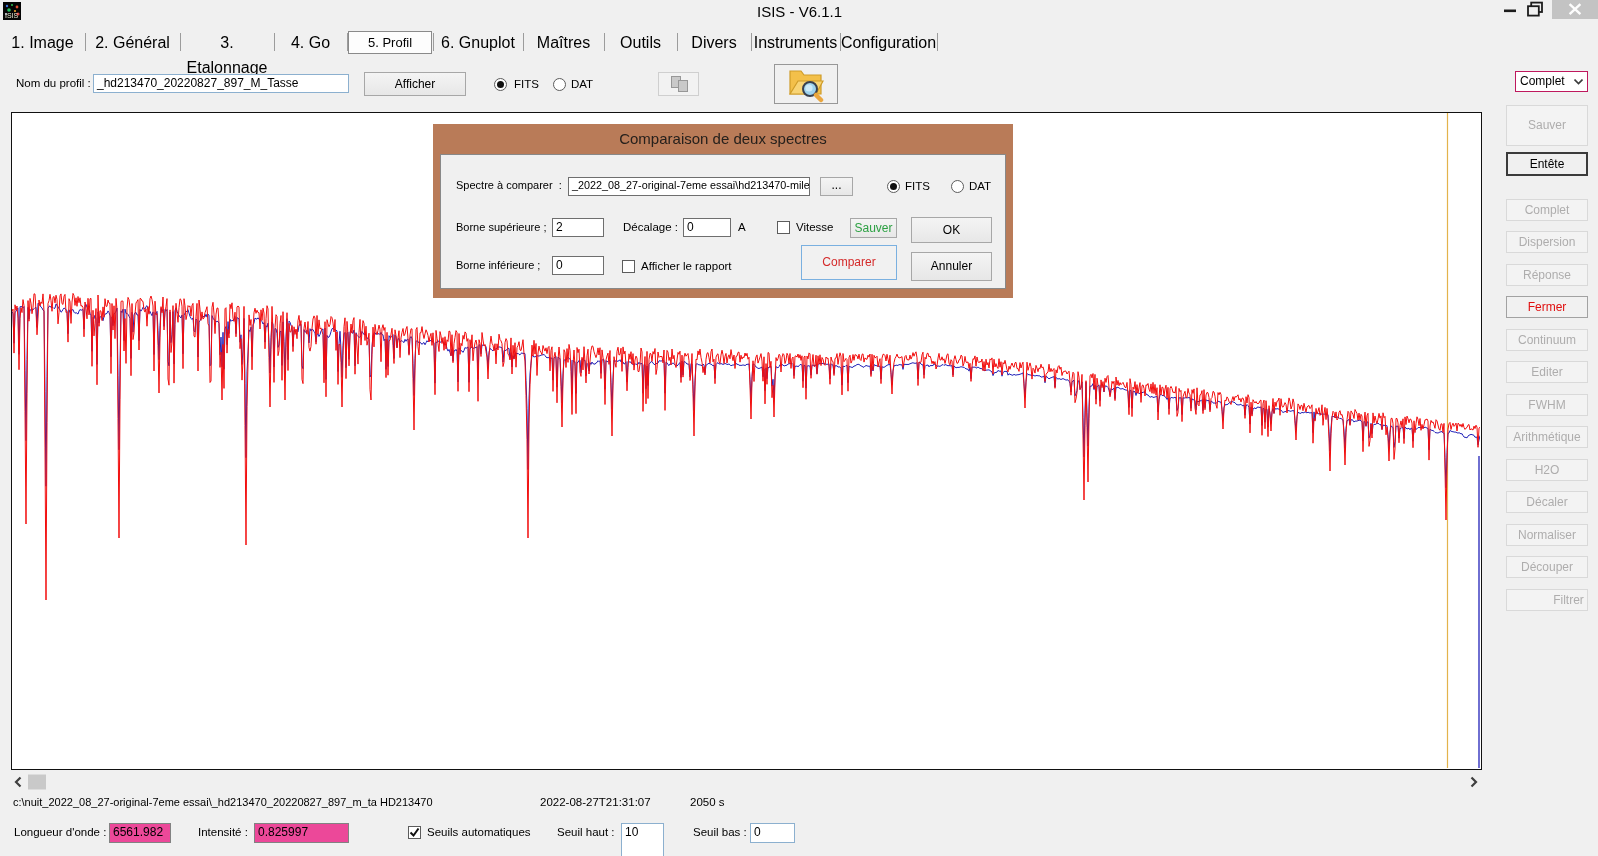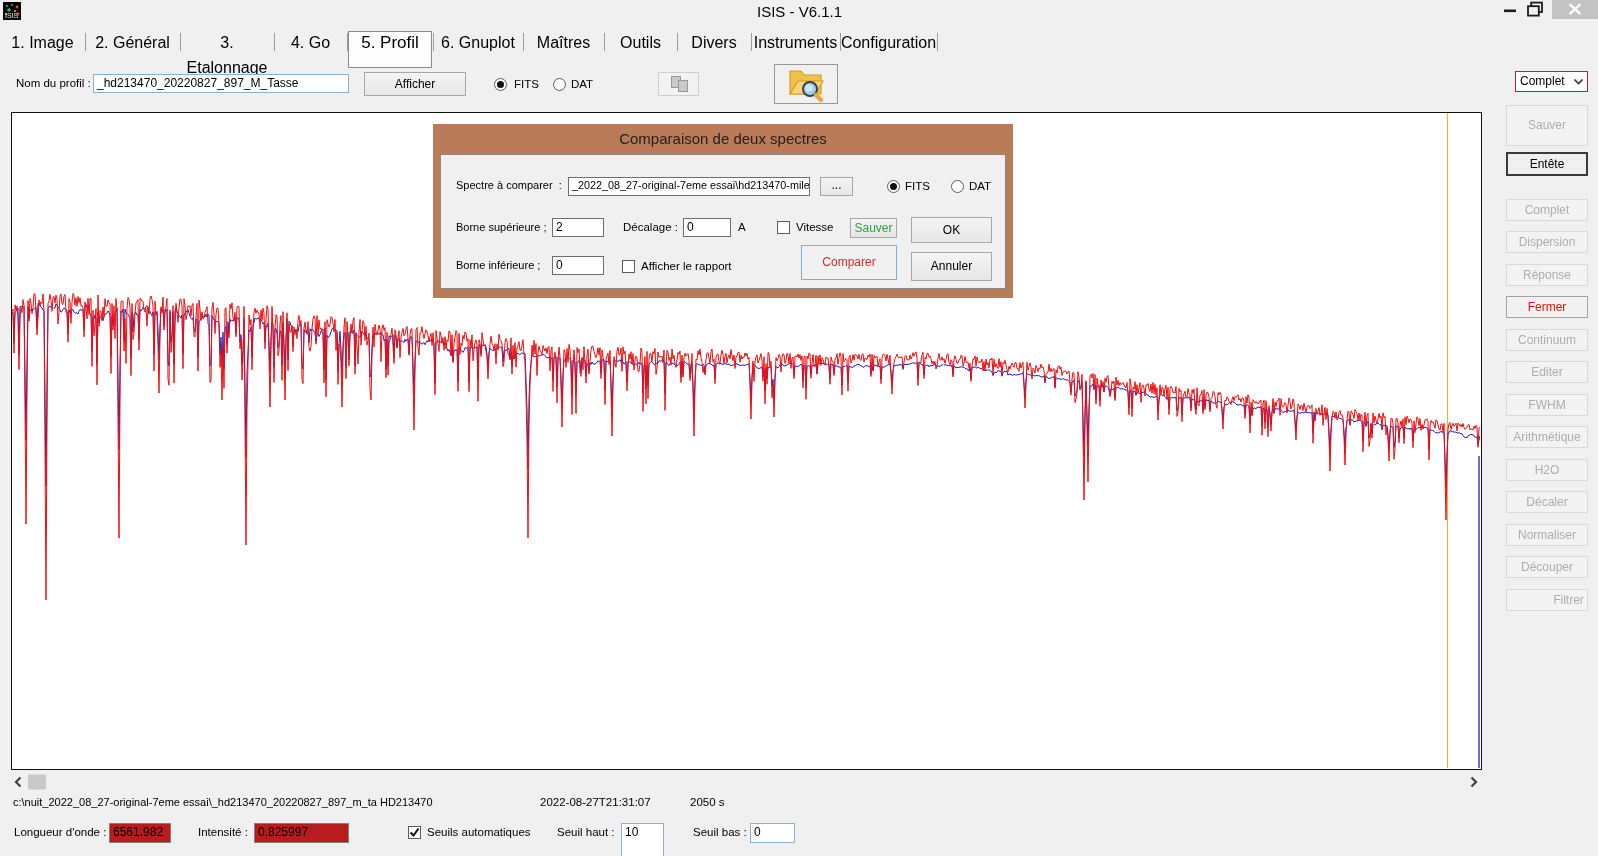--- a/index.html
+++ b/index.html
@@ -5,21 +5,21 @@
   font-family:"Liberation Sans", sans-serif; color:#000; }
 .abs { position:absolute; }
 .lbl { position:absolute; font-size:11.5px; white-space:nowrap; }
 .btn { position:absolute; background:linear-gradient(#f4f4f4,#e7e7e7); border:1px solid #a7a7a7;
   font-size:12px; text-align:center; font-family:"Liberation Sans", sans-serif; }
 .radio { position:absolute; width:13px; height:13px; border:1px solid #5c5c5c; border-radius:50%; background:#fff; }
 .radio.sel::after { content:""; position:absolute; left:2px; top:2px; width:7px; height:7px; border-radius:50%; background:#111; }
 .chk { position:absolute; width:13px; height:13px; border:1px solid #5c5c5c; background:#fff; }
 .tin { position:absolute; background:#fff; border:1px solid #8cb0cf; font-size:12px; padding:1px 3px; white-space:nowrap; overflow:hidden; }
 .tin2 { position:absolute; background:#fff; border:1px solid #6e6e6e; font-size:12px; padding:1px 3px; white-space:nowrap; overflow:hidden; }
-.tdis { position:absolute; background:#b91c1c; border:1px solid #828282; font-size:12px; padding:1px 3px; white-space:nowrap; overflow:hidden; }
+.tdis { position:absolute; background:#ec4899; border:1px solid #828282; font-size:12px; padding:1px 3px; white-space:nowrap; overflow:hidden; }
 .sep { position:absolute; width:1px; background:#9c9c9c; top:33px; height:18px; }
 .tab { position:absolute; top:30px; height:26px; font-size:16px; text-align:center; line-height:25px; }
 .side { position:absolute; left:1506px; width:82px; height:22px; font-size:12px; text-align:center;
   line-height:21px; background:#f3f3f3; border:1px solid #d9d9d9; color:#aeadad; }
 </style></head>
 <body>
 
 <svg class="abs" style="left:3px;top:2px" width="18" height="18">
  <rect width="18" height="18" fill="#050505"></rect>
  <circle cx="4" cy="4" r="1.2" fill="#3a6fd8"></circle>
@@ -37,21 +37,21 @@
  <rect x="9" y="9.5" width="12" height="2.6" fill="#1c1c1c"></rect>
  <rect x="36.2" y="2.6" width="10.8" height="9.4" fill="none" stroke="#1c1c1c" stroke-width="1.8"></rect>
  <rect x="33" y="6.2" width="10.8" height="9.4" fill="#f0f0f0" stroke="#1c1c1c" stroke-width="1.8"></rect>
  <path d="M74.6 4.2 L85.4 14.2 M85.4 4.2 L74.6 14.2" stroke="#fdfdfd" stroke-width="2.4"></path>
 </svg>
 
 <div class="tab" style="left:0px;width:85px;">1. Image</div>
 <div class="tab" style="left:85px;width:95px;">2. Général</div>
 <div class="tab" style="left:180px;width:94px;">3. Etalonnage</div>
 <div class="tab" style="left:274px;width:73px;">4. Go</div>
-<div class="abs" style="left:348px;top:31px;width:84px;height:37px;background:#fdfdfd;border:1px solid #8a8a8a;font-size:17px;text-align:center;line-height:21px;">5. Profil</div>
+<div class="abs" style="left:348px;top:31px;width:84px;height:23px;background:#fdfdfd;border:1px solid #8a8a8a;font-size:13px;text-align:center;line-height:21px;">5. Profil</div>
 <div class="tab" style="left:433px;width:90px;">6. Gnuplot</div>
 <div class="tab" style="left:523px;width:81px;">Maîtres</div>
 <div class="tab" style="left:604px;width:73px;">Outils</div>
 <div class="tab" style="left:677px;width:74px;">Divers</div>
 <div class="tab" style="left:751px;width:89px;">Instruments</div>
 <div class="tab" style="left:840px;width:97px;">Configuration</div>
 <div class="sep" style="left:85px;"></div>
 <div class="sep" style="left:180px;"></div>
 <div class="sep" style="left:274px;"></div>
 <div class="sep" style="left:347px;"></div>

